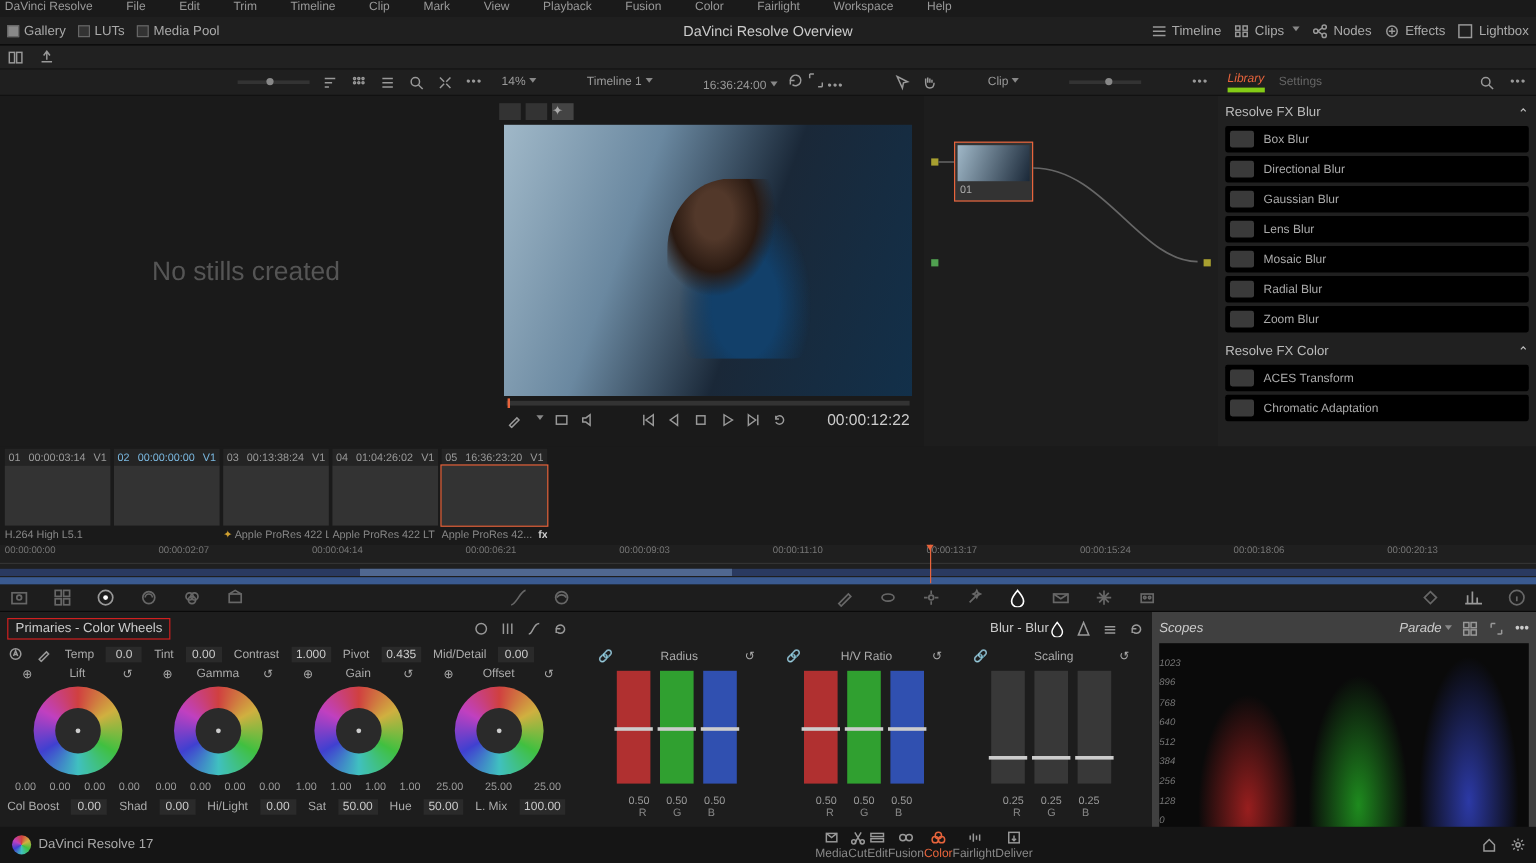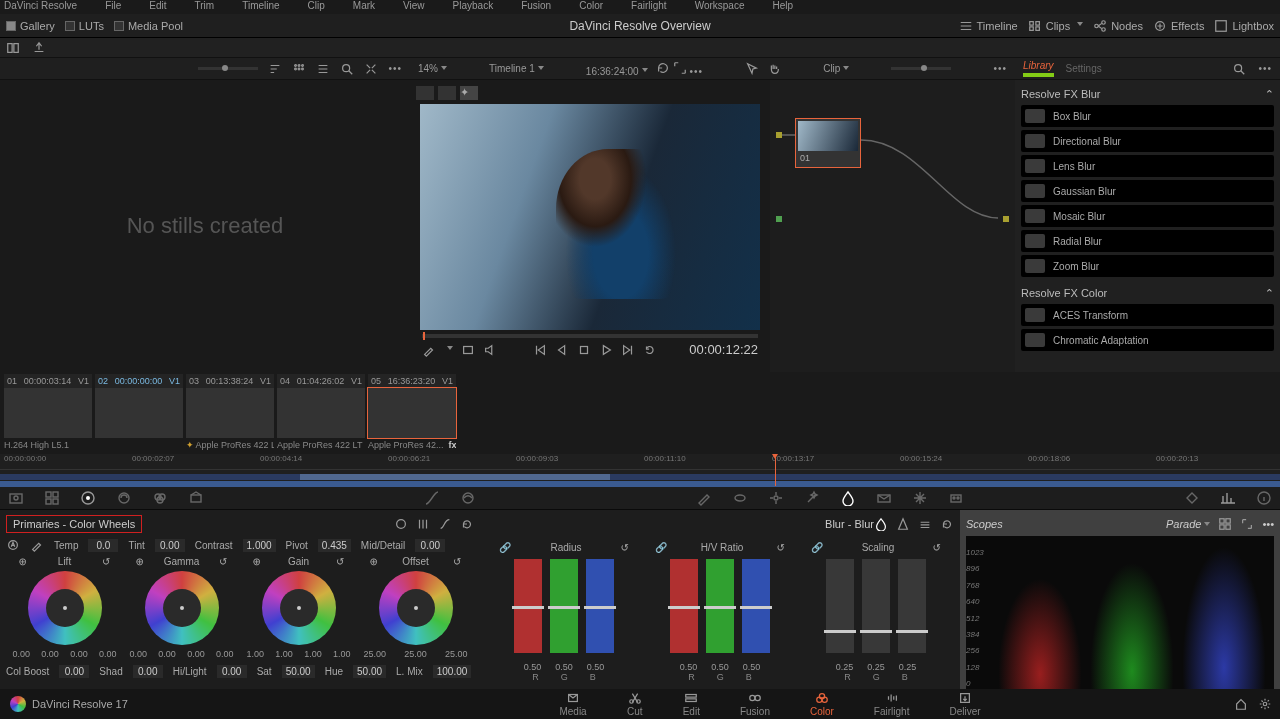--- a/index.html
+++ b/index.html
@@ -118,21 +118,21 @@
 .wave{position:absolute;left:26px;right:2px;top:2px;bottom:2px;}
 .wv{position:absolute;bottom:0;width:30%;opacity:.75;}
 .wv.r{left:2%;background:radial-gradient(ellipse at 50% 80%,rgba(220,40,40,.9),rgba(220,40,40,0) 70%);}
 .wv.g{left:35%;background:radial-gradient(ellipse at 50% 80%,rgba(40,200,40,.9),rgba(40,200,40,0) 70%);}
 .wv.b{left:68%;background:radial-gradient(ellipse at 50% 80%,rgba(60,80,240,.9),rgba(60,80,240,0) 70%);}
 
 
 .pagetabs { position:absolute; bottom:0; left:0; right:0; height:30px; background:#151515; display:flex; align-items:center; }
 .appname{display:flex;align-items:center;gap:6px;padding-left:10px;font-size:11px;color:#aaa;width:320px;}
 .dv-logo{width:16px;height:16px;border-radius:50%;background:conic-gradient(#d04040,#d0b040,#40c040,#40c0c0,#4040d0,#c040c0,#d04040);}
-.pages{flex:1;display:flex;justify-content:center;gap:40px;}
+.pages{flex:1;display:flex;justify-content:center;}
 .page{display:flex;flex-direction:column;align-items:center;gap:1px;font-size:10px;color:#888;}
 .page.active{color:#e8643c;}
 .page svg{width:16px;height:14px;}
 .rcorner{width:60px;display:flex;gap:10px;padding-right:8px;justify-content:flex-end;}
 
 svg{fill:none;stroke:#999;stroke-width:1.4;}
 .caret{display:inline-block;border:3px solid transparent;border-top:4px solid #888;margin-left:3px;vertical-align:middle;}
 </style>
 </head>
 <body>
@@ -359,25 +359,25 @@
         <div class="fxitem">
           <span class="ficon"></span>
           <span>Box Blur</span>
         </div>
         <div class="fxitem">
           <span class="ficon"></span>
           <span>Directional Blur</span>
         </div>
         <div class="fxitem">
           <span class="ficon"></span>
-          <span>Lens Blur</span>
+          <span>Gaussian Blur</span>
         </div>
         <div class="fxitem">
           <span class="ficon"></span>
-          <span>Gaussian Blur</span>
+          <span>Lens Blur</span>
         </div>
         <div class="fxitem">
           <span class="ficon"></span>
           <span>Mosaic Blur</span>
         </div>
         <div class="fxitem">
           <span class="ficon"></span>
           <span>Radial Blur</span>
         </div>
         <div class="fxitem">

